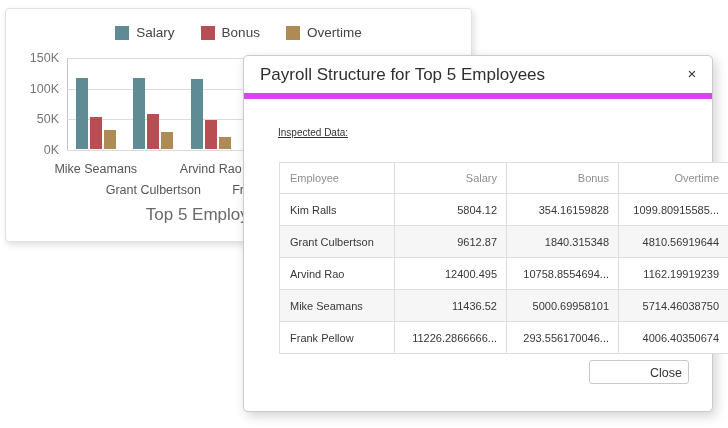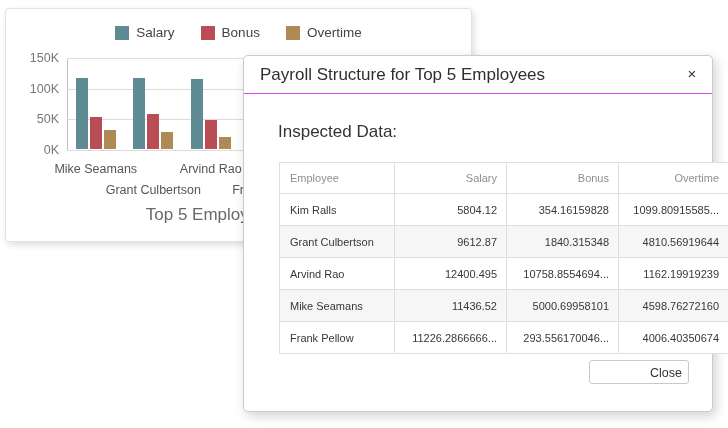--- a/index.html
+++ b/index.html
@@ -50,35 +50,35 @@
   .dialog {
     position: absolute;
     left: 243px; top: 55px;
     width: 470px; height: 357px;
     background: #fff;
     border: 1px solid #cbcbcb;
     border-radius: 5px;
     box-shadow: 3px 4px 12px rgba(0,0,0,0.18);
     box-sizing: border-box;
   }
-  .dialog-header { position: relative; height: 37px; border-bottom: 1px solid #d946ef; }
+  .dialog-header { position: relative; height: 37px; border-bottom: 6px solid #d946ef; }
   .dialog-title {
     position: absolute; left: 16px; top: 0;
     line-height: 37px; font-size: 17px; color: #2f2f2f; white-space: nowrap;
   }
   .dialog-close {
     position: absolute; right: 11px; top: 9px;
     width: 18px; height: 18px;
     font-size: 15px; line-height: 18px; text-align: center;
     color: #333; cursor: pointer;
   }
   .inspector-row {
     position: absolute; left: 34px; top: 66px; height: 16px;
-    display: flex; align-items: flex-start;
-    font-size: 17px; color: #333;
+    display: flex; align-items: flex-end;
+    font-size: 10px; color: #333; text-decoration: underline;
   }
   .inspector-label { margin-right: 13px; }
   .radio-option { display: flex; align-items: center; margin-right: 18px; cursor: pointer; }
   .radio-circle {
     width: 15px; height: 15px; border-radius: 50%;
     border: 1px solid #8d8d8d; background: #fff;
     box-sizing: border-box; margin-right: 11px; position: relative; flex: 0 0 auto;
   }
   .radio-circle.selected { border: 2px solid #2878bd; }
   .radio-circle.selected::after {
@@ -190,21 +190,21 @@
         <tr class="">
           <td class="col-text">Arvind Rao</td>
           <td class="col-num">12400.495</td>
           <td class="col-num">10758.8554694...</td>
           <td class="col-num">1162.19919239</td>
         </tr>
         <tr class="row-alt">
           <td class="col-text">Mike Seamans</td>
           <td class="col-num">11436.52</td>
           <td class="col-num">5000.69958101</td>
-          <td class="col-num">4598.76272160</td>
+          <td class="col-num">5714.46038750</td>
         </tr>
         <tr class="">
           <td class="col-text">Frank Pellow</td>
           <td class="col-num">11226.2866666...</td>
           <td class="col-num">293.556170046...</td>
           <td class="col-num">4006.40350674</td>
         </tr>
       </tbody>
   </table>
 

